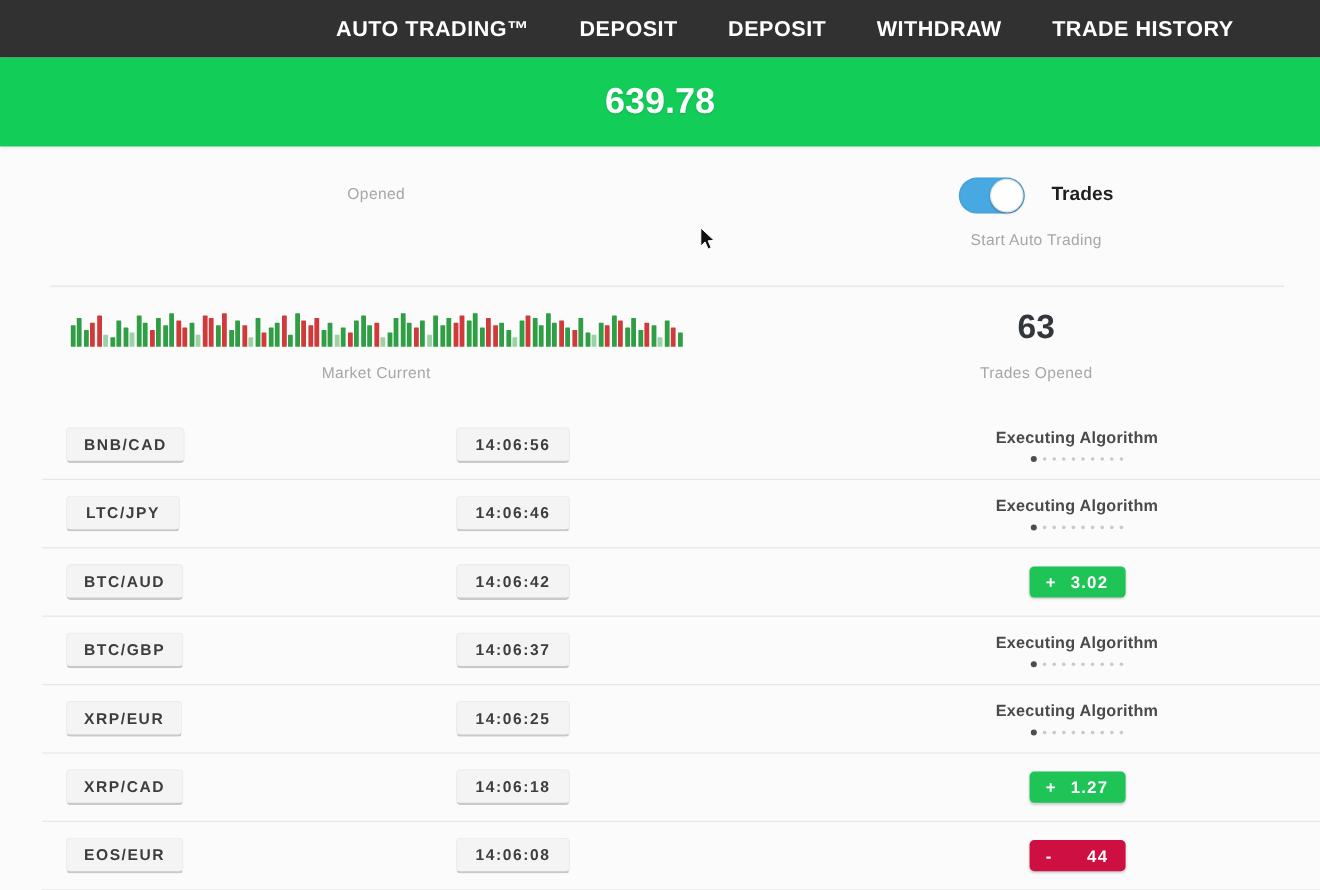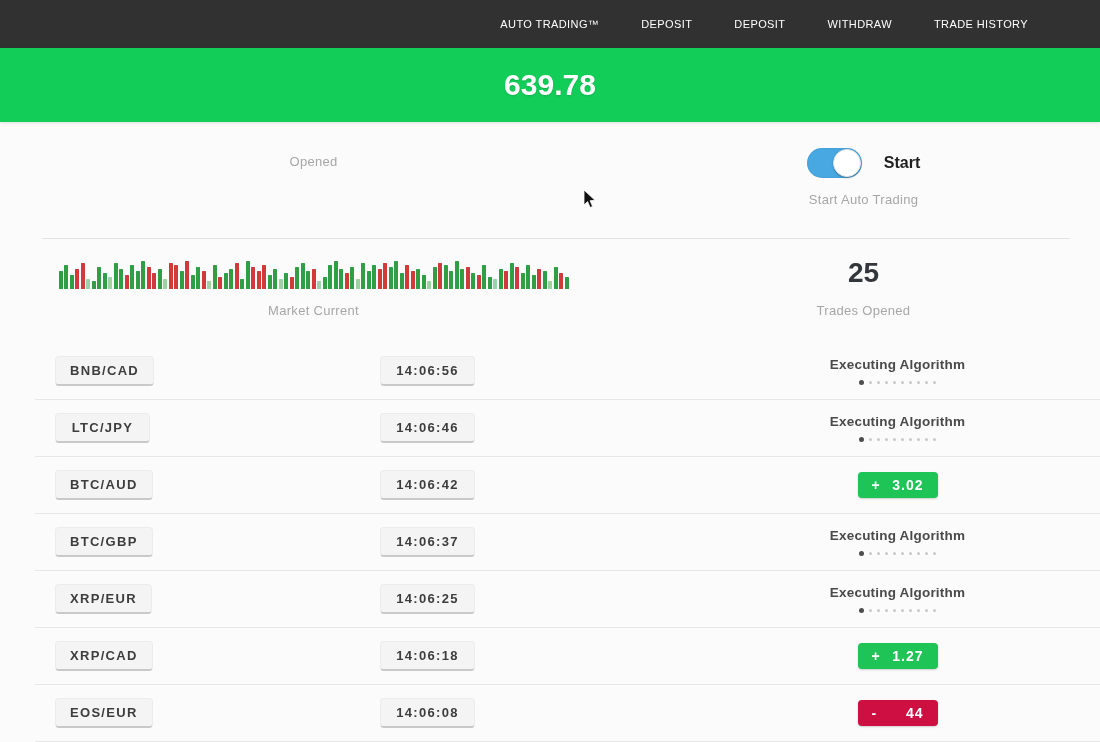--- a/index.html
+++ b/index.html
@@ -3,21 +3,21 @@
 <meta charset="utf-8">
 <style>
   * { margin:0; padding:0; box-sizing:border-box; }
   html,body { width:1100px; height:742px; overflow:hidden; background:#fbfbfb;
               font-family:"Liberation Sans", sans-serif; }
   .page { position:relative; width:1100px; height:742px; }
 
   
   .navbar { height:48px; background:var(--navbar-dark); display:flex; align-items:center;
             justify-content:flex-end; padding-right:72px; gap:42px; }
-  .nav-item { color:#ffffff; font-size:11px; font-weight:normal; letter-spacing:.4px;
+  .nav-item { color:#ffffff; font-size:18px; font-weight:bold; letter-spacing:.4px;
               cursor:pointer; white-space:nowrap; }
 
   
   .banner { height:74px; background:var(--banner-green); color:#fff; text-align:center;
             display:flex; flex-direction:column; justify-content:center; gap:2px;
             box-shadow:0 1px 3px rgba(0,0,0,.12); }
   .banner-label { font-size:14px; text-shadow:0 1px 2px rgba(0,0,0,.12); }
   .banner-value { font-size:30px; font-weight:bold; text-shadow:0 1px 2px rgba(0,0,0,.15); }
 
   
@@ -81,21 +81,21 @@
 
   <section class="two-col stats-row">
     <div class="col-center">
       <div class="sub-label">Opened</div>
     </div>
     <div class="col-center">
       <div class="toggle-line">
         <div class="toggle">
           <div class="knob"></div>
         </div>
-        <span class="toggle-label">Start</span>
+        <span class="toggle-label">Trades</span>
       </div>
       <div class="sub-label">Start Auto Trading</div>
     </div>
   </section>
   <hr class="divider">
 
   <section class="two-col market-row">
     <div class="col-center">
       <div class="bars">
           <span class="bar" style="height: 18px; background: rgb(47, 158, 68);"></span>
@@ -188,21 +188,21 @@
           <span class="bar" style="height: 20px; background: rgb(208, 58, 58);"></span>
           <span class="bar" style="height: 18px; background: rgb(47, 158, 68);"></span>
           <span class="bar" style="height: 8px; background: rgb(47, 158, 68); opacity: 0.45;"></span>
           <span class="bar" style="height: 22px; background: rgb(47, 158, 68);"></span>
           <span class="bar" style="height: 16px; background: rgb(208, 58, 58);"></span>
           <span class="bar" style="height: 12px; background: rgb(47, 158, 68);"></span>
         </div>
       <div class="sub-label">Market Current</div>
     </div>
     <div class="col-center">
-      <div class="big-number" style="font-size:28px;">25</div>
+      <div class="big-number" style="font-size:28px;">63</div>
       <div class="sub-label">Trades Opened</div>
     </div>
   </section>
 
   <section id="trades-table">
     <div class="trade-row">
       <span class="chip cell-pair">BNB/CAD</span>
       <span class="chip cell-time">14:06:56</span>
       <div class="cell-result">
         <div style="text-align:center;">

